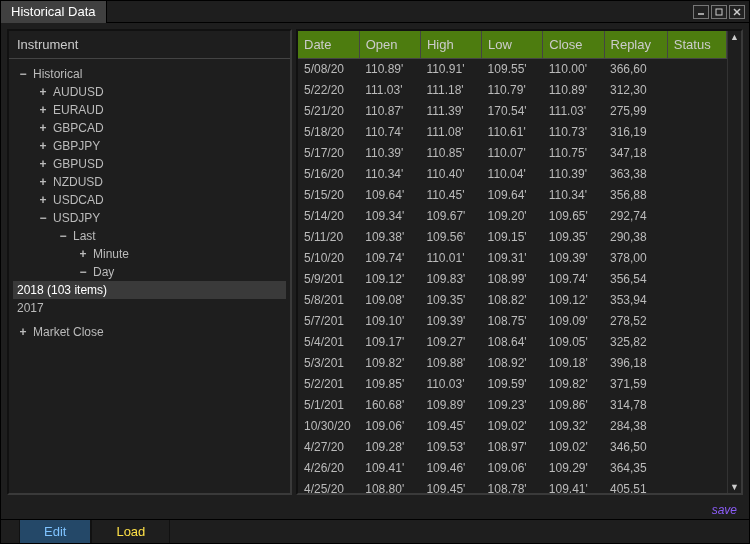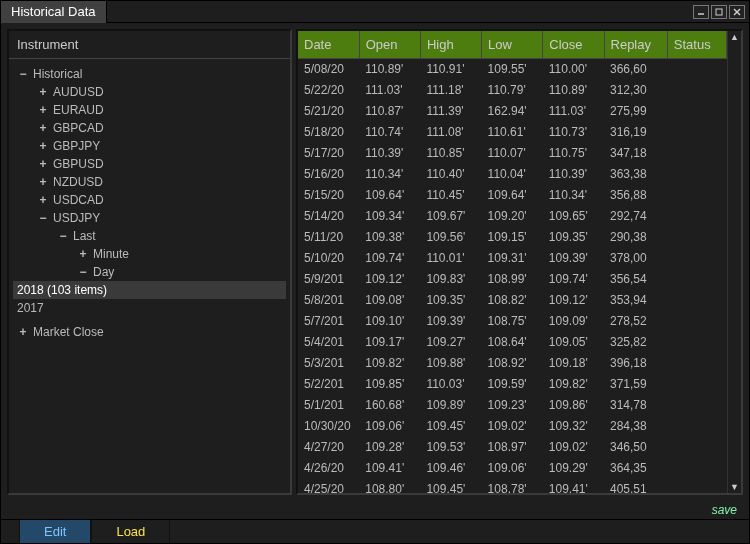--- a/index.html
+++ b/index.html
@@ -160,21 +160,21 @@
     justify-content: center;
     color: #ccc;
     font-size: 9px;
     cursor: pointer;
   }
   .sb-track { flex: 1; }
 
   .footer-save {
     text-align: right;
     padding: 2px 12px;
-    color: #86efac;
+    color: #8b5cf6;
     font-style: italic;
     font-size: 12px;
   }
   .footer-tabs {
     display: flex;
     border-top: 1px solid #000;
     background: #1e1e1e;
   }
   .footer-pad { width: 18px; }
   .ftab {
@@ -325,21 +325,21 @@
                 <td>111.18'</td>
                 <td>110.79'</td>
                 <td>110.89'</td>
                 <td>312,30</td>
                 <td></td>
               </tr>
               <tr>
                 <td>5/21/20</td>
                 <td>110.87'</td>
                 <td>111.39'</td>
-                <td>162.94'</td>
+                <td>170.54'</td>
                 <td>111.03'</td>
                 <td>275,99</td>
                 <td></td>
               </tr>
               <tr>
                 <td>5/18/20</td>
                 <td>110.74'</td>
                 <td>111.08'</td>
                 <td>110.61'</td>
                 <td>110.73'</td>

